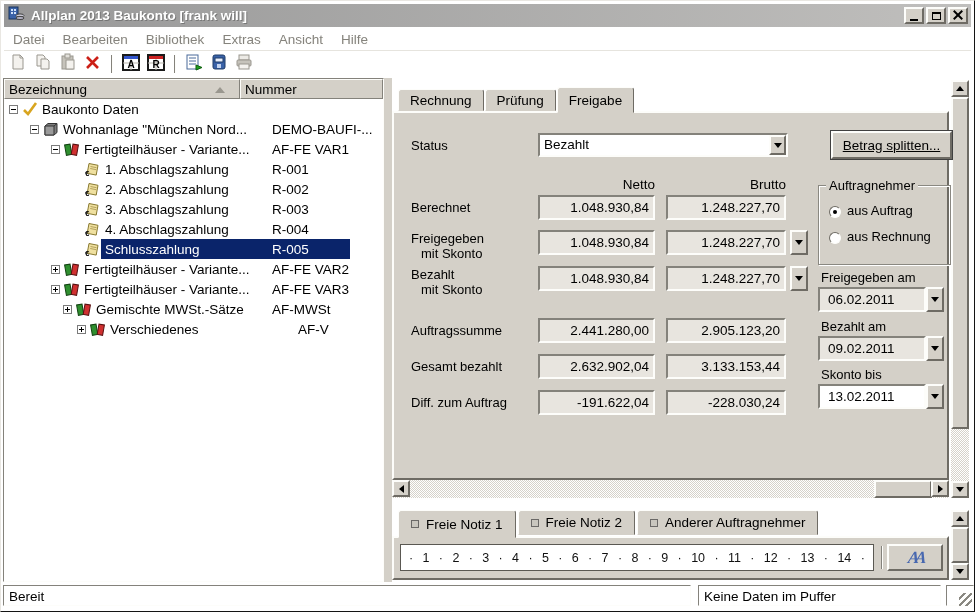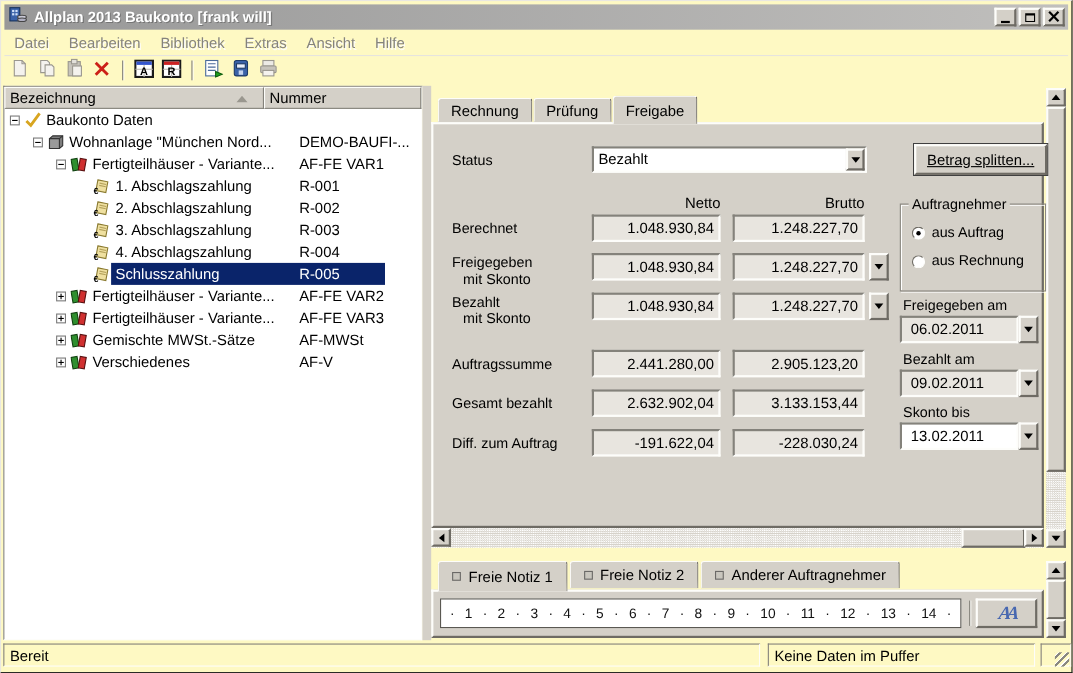--- a/index.html
+++ b/index.html
@@ -1,19 +1,19 @@
 <!DOCTYPE html>
 <html><head>
 <meta charset="utf-8">
 <style>
   * { box-sizing: border-box; margin: 0; padding: 0; }
   html,body { background:#555; }
   #window {
     position: relative; width: 975px; height: 612px;
-    background: #fef9c3;
+    background: #ffffff;
     font-family: "Liberation Sans", sans-serif;
     font-size: 13px; color: #000;
     border: 1px solid; border-color:#e9e7e2 #141414 #141414 #e9e7e2;
     overflow: hidden;
   }
   .raised2 { border:2px solid; border-color:#fdfdfa #6e6b64 #6e6b64 #fdfdfa; background:#d4d0c8; }
   .raised1 { border:1px solid; border-color:#fdfdfa #84827b #84827b #fdfdfa; background:#d4d0c8; }
   .sunken2 { border:2px solid; border-color:#84827b #fdfdfa #fdfdfa #84827b; }
   .sunken1 { border:1px solid; border-color:#84827b #fdfdfa #fdfdfa #84827b; }
   .dither { background-image: conic-gradient(#fff 0 25%, #d6d2ca 0 50%, #fff 0 75%, #d6d2ca 0); background-size: 2px 2px; }
@@ -378,34 +378,34 @@
           </span>
           <span class="tree-icon">
             <svg width="16" height="16">
               <rect x="1.5" y="3.5" width="5.5" height="10.5" fill="#2f8f2f" stroke="#114211" transform="rotate(-10 4 9)"></rect>
               <rect x="8" y="3.5" width="5.5" height="10.5" fill="#d03030" stroke="#571010" transform="rotate(10 11 9)"></rect>
             </svg>
           </span>
           <span class="tree-label">Fertigteilhäuser - Variante...</span>
           <span class="tree-number">AF-FE VAR3</span>
         </div>
-        <div class="tree-row" style="padding-left: 47px; text-align: center;">
+        <div class="tree-row" style="padding-left: 59px; text-align: center;">
           <span class="exp-slot">
             <span class="exp plus"></span>
           </span>
           <span class="tree-icon">
             <svg width="16" height="16">
               <rect x="1.5" y="3.5" width="5.5" height="10.5" fill="#2f8f2f" stroke="#114211" transform="rotate(-10 4 9)"></rect>
               <rect x="8" y="3.5" width="5.5" height="10.5" fill="#d03030" stroke="#571010" transform="rotate(10 11 9)"></rect>
             </svg>
           </span>
           <span class="tree-label">Gemischte MWSt.-Sätze</span>
           <span class="tree-number">AF-MWSt</span>
         </div>
-        <div class="tree-row" style="padding-left: 47px;">
+        <div class="tree-row" style="padding-left: 47px; margin-left: 26px;">
           <span class="exp-slot">
             <span class="exp plus"></span>
           </span>
           <span class="tree-icon">
             <svg width="16" height="16">
               <rect x="1.5" y="3.5" width="5.5" height="10.5" fill="#2f8f2f" stroke="#114211" transform="rotate(-10 4 9)"></rect>
               <rect x="8" y="3.5" width="5.5" height="10.5" fill="#d03030" stroke="#571010" transform="rotate(10 11 9)"></rect>
             </svg>
           </span>
           <span class="tree-label">Verschiedenes</span>

